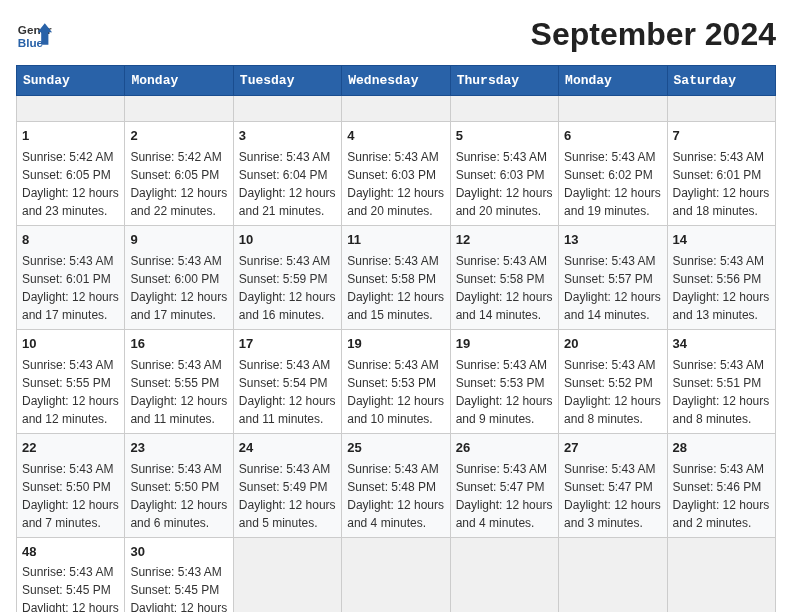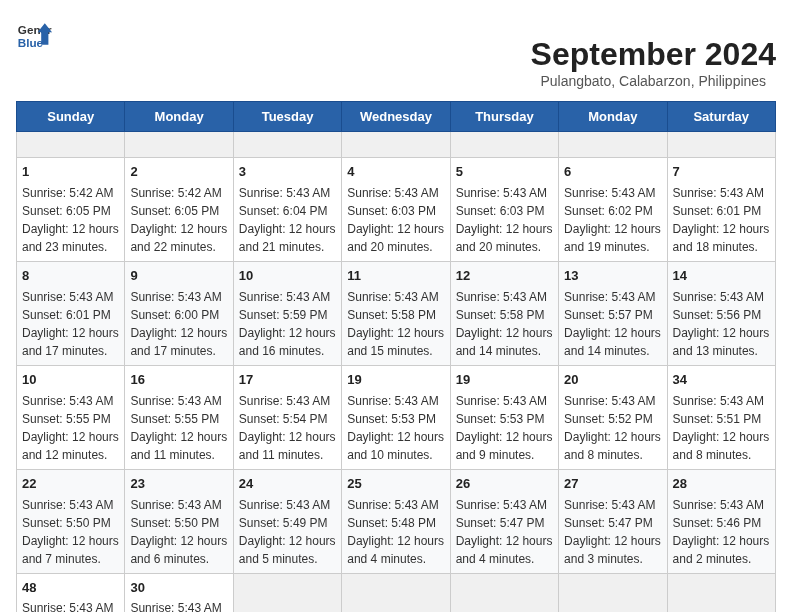--- a/index.html
+++ b/index.html
@@ -19,22 +19,21 @@
     .logo {
       display: flex;
       align-items: center;
       gap: 4px;
     }
     .logo-icon {
       width: 36px;
       height: 36px;
     }
     .title-area {
-      text-align: center;
-      margin-top: 20px;
+      text-align: left;
     }
     .month-title {
       font-size: 32px;
       font-weight: bold;
       color: #222;
     }
     .subtitle {
       font-size: 14px;
       color: #555;
     }
@@ -42,22 +41,23 @@
       width: 100%;
       border-collapse: collapse;
       font-size: 10.5px;
     }
     thead tr th {
       background: #2962a8;
       color: #fff;
       padding: 7px 6px;
       font-size: 13px;
       font-weight: bold;
-      text-align: center;
+      text-align: left;
       border: 1px solid #1a4d8f;
+      font-family: Liberation Mono, monospace;
     }
     tbody tr td {
       vertical-align: top;
       padding: 5px 5px;
       border: 1px solid #ccc;
       background: #fff;
       width: 14.28%;
       min-height: 70px;
       line-height: 1.45;
     }
@@ -89,21 +89,20 @@
 <div class="header-area">
   <div class="logo">
     <svg class="logo-icon" viewBox="0 0 40 40">
       <text x="2" y="20" font-family="Arial" font-size="13" font-weight="bold" fill="#333">General</text>
       <text x="2" y="34" font-family="Arial" font-size="13" font-weight="bold" fill="#2962a8">Blue</text>
       <polygon points="32,8 40,18 36,18 36,32 28,32 28,18 24,18" fill="#2962a8"></polygon>
     </svg>
   </div>
   <div class="title-area">
     <div class="month-title">September 2024</div>
-    <div class="subtitle">Pulangbato, Calabarzon, Philippines</div>
   </div>
 </div>
 
 <table>
   <thead>
     <tr>
       <th>Sunday</th>
       <th>Monday</th>
       <th>Tuesday</th>
       <th>Wednesday</th>

